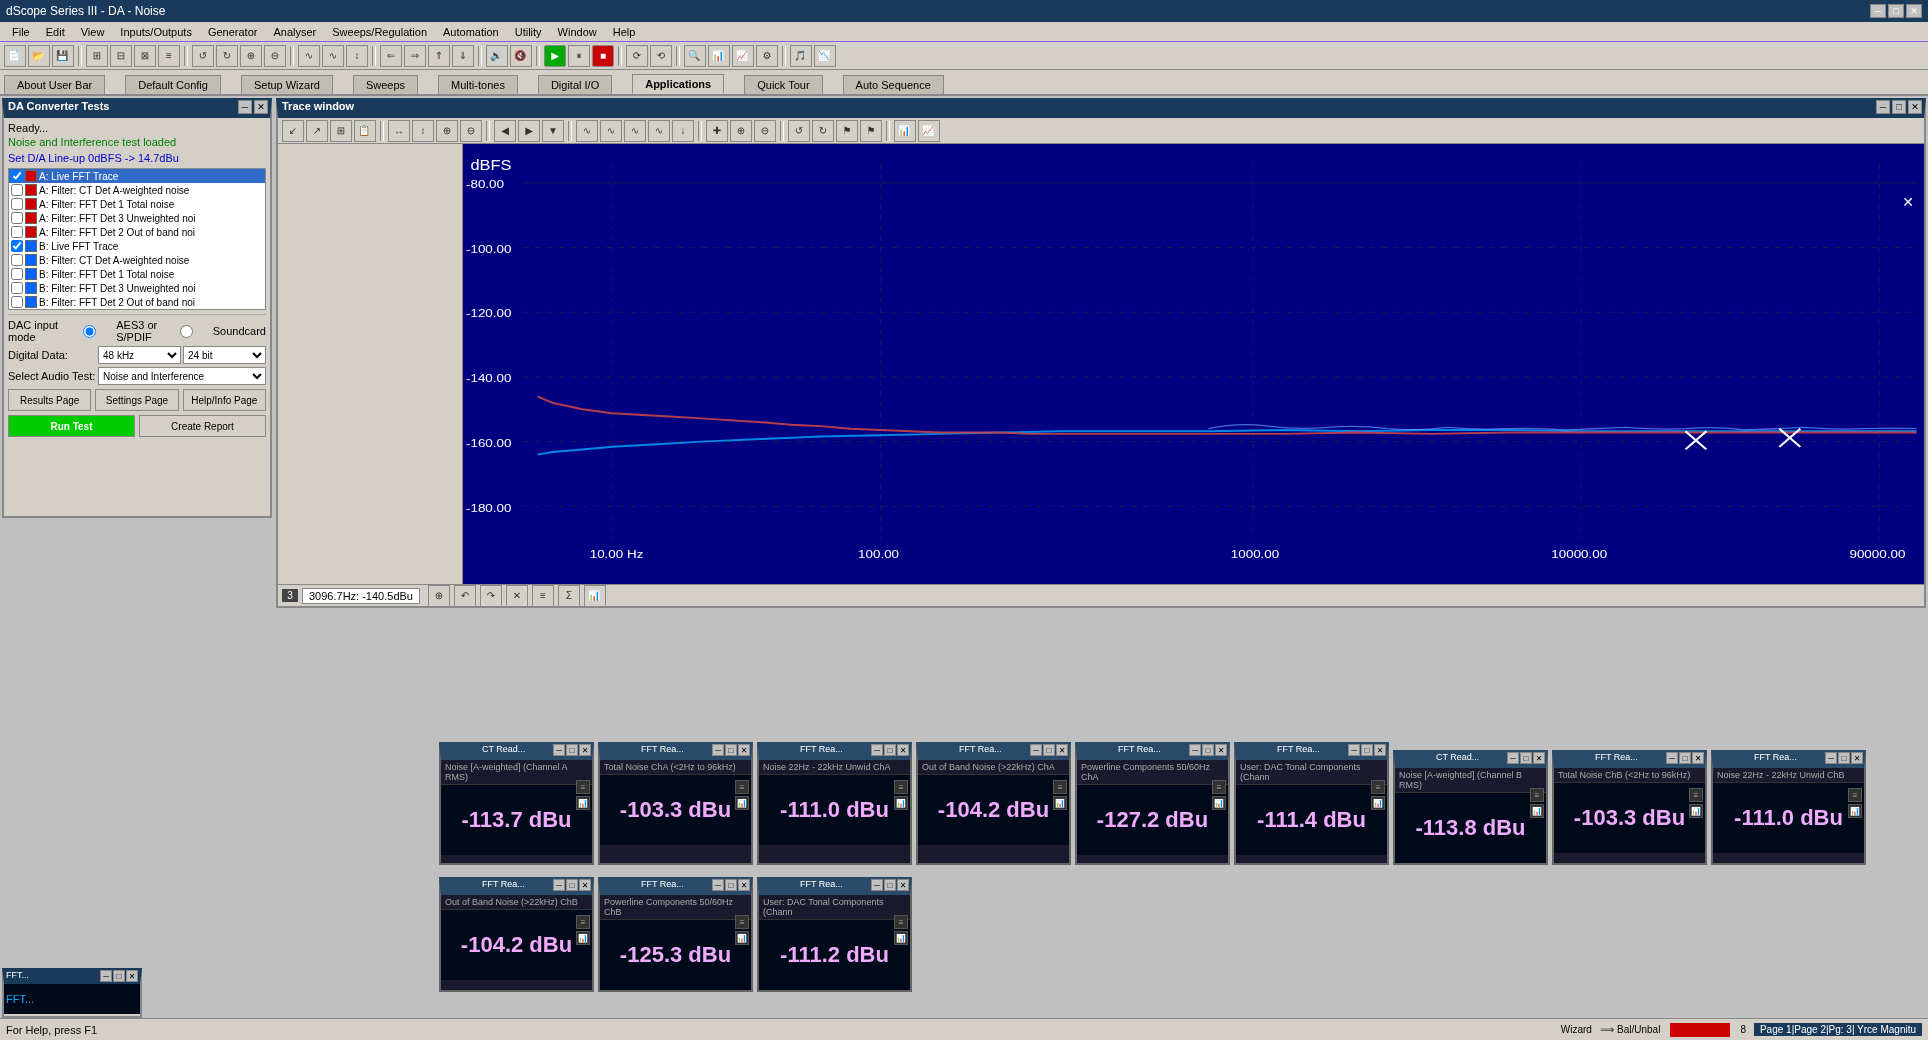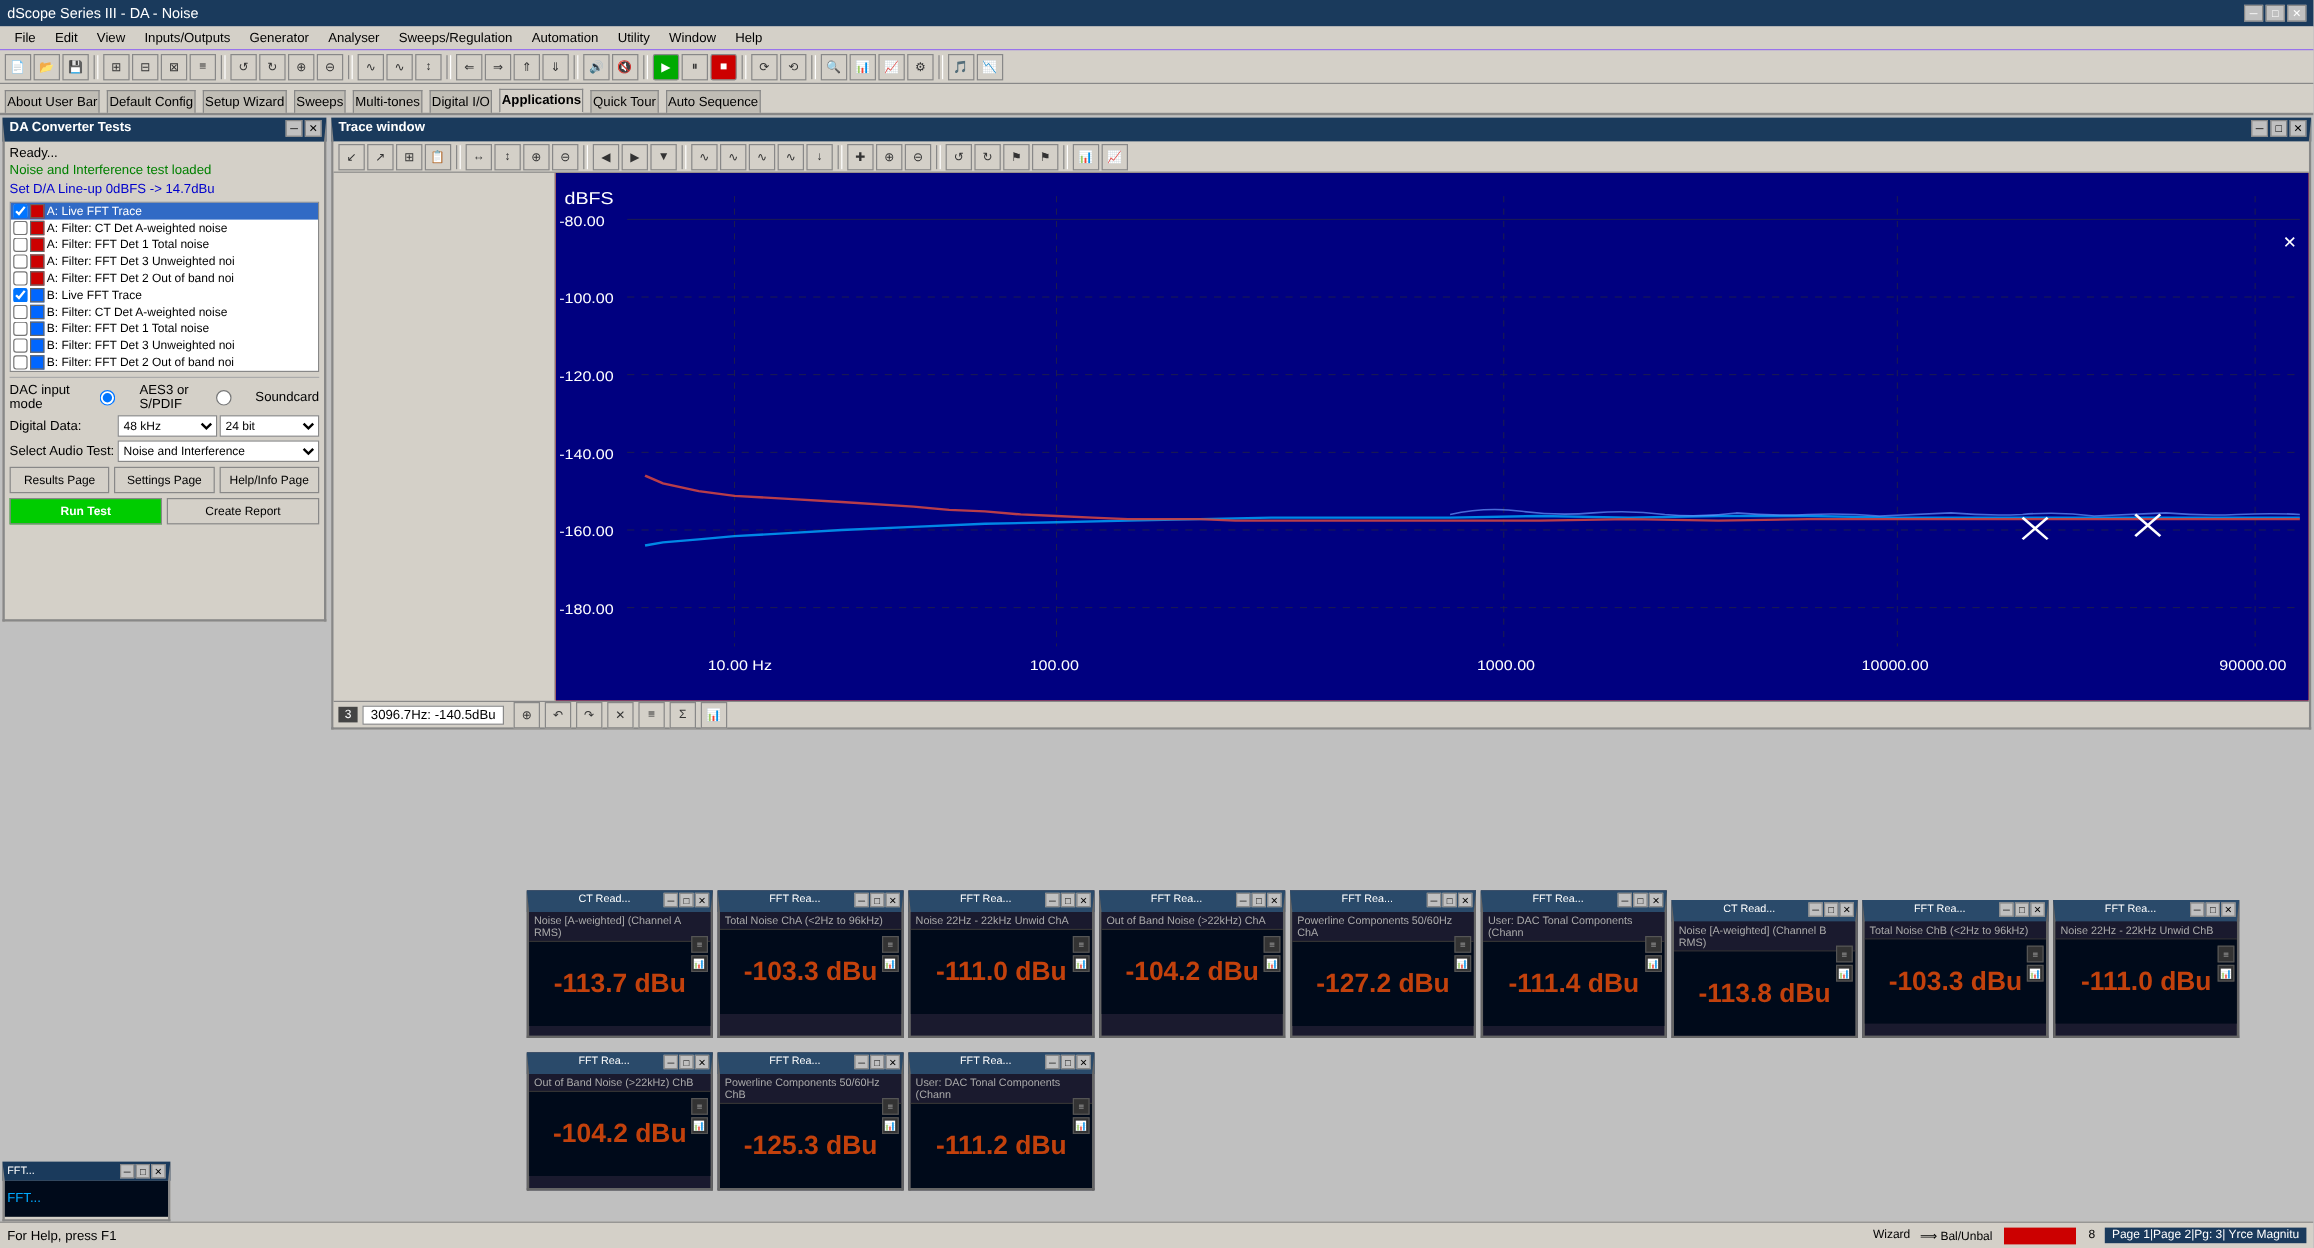--- a/index.html
+++ b/index.html
@@ -99,27 +99,27 @@
     
     .nav-tabs {
       background: #d4d0c8;
       height: 26px;
       display: flex;
       align-items: flex-end;
       padding-left: 4px;
       border-bottom: 2px solid #888;
     }
     .nav-tab {
-      padding: 3px 1px;
+      padding: 3px 12px;
       font-size: 11px;
       cursor: pointer;
       background: #c0bdb5;
       border: 1px solid #888;
       border-bottom: none;
-      margin-right: 6px;
+      margin-right: 20px;
       color: #000;
     }
     .nav-tab.active {
       background: #d4d0c8;
       border-bottom: 1px solid #d4d0c8;
       font-weight: bold;
     }
 
     
     .left-panel {
@@ -297,21 +297,21 @@
       width: 185px;
       background: #d4d0c8;
       border-right: 1px solid #888;
       overflow-y: auto;
       flex-shrink: 0;
     }
 
     
     .chart-area {
       flex: 1;
-      background: #b91c1c;
+      background: #1d4ed8;
       position: relative;
       overflow: hidden;
     }
 
     
     .chart-svg {
       width: 100%;
       height: 100%;
     }
 
@@ -373,21 +373,21 @@
       cursor: pointer;
     }
     .meas-header {
       color: #aaa;
       font-size: 9px;
       padding: 2px 4px;
       border-bottom: 1px solid #333;
       background: #1a1a2e;
     }
     .meas-value {
-      color: #c2410c;
+      color: #f0abfc;
       font-size: 28px;
       font-weight: bold;
       text-align: center;
       padding: 8px 4px;
       display: flex;
       align-items: center;
       justify-content: center;
       background: #000a1a;
       min-height: 70px;
     }

